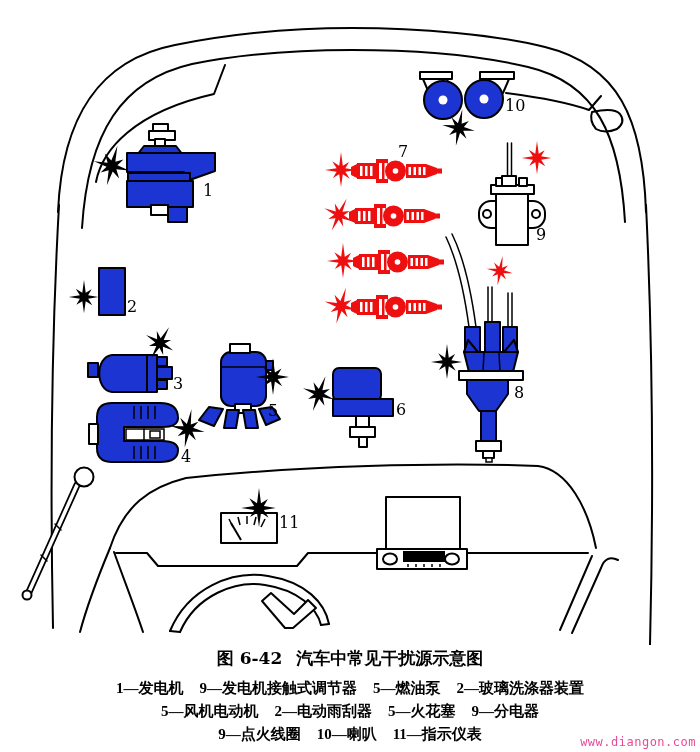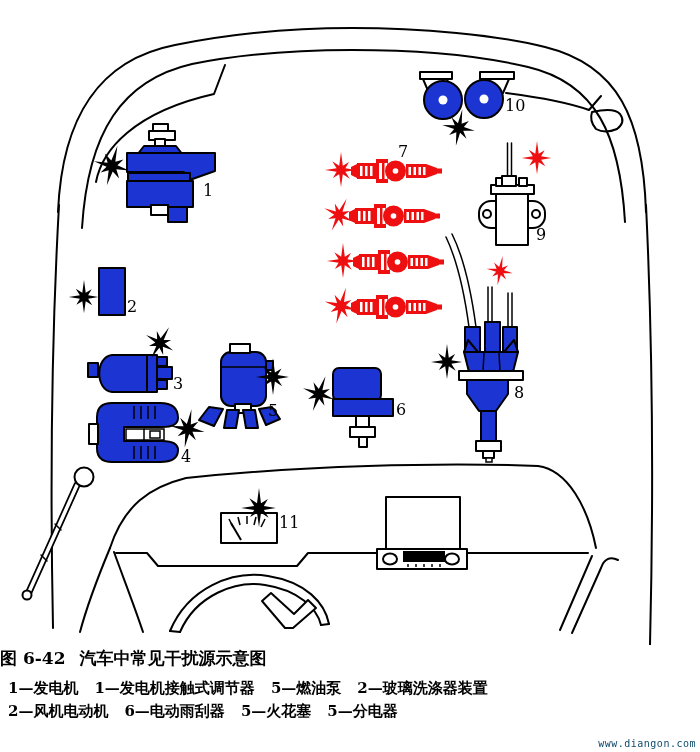--- a/index.html
+++ b/index.html
@@ -6,28 +6,28 @@
   .page{position:relative;width:700px;height:752px;background:#fff;overflow:hidden;
         font-family:"DejaVu Serif",serif;}
   svg{display:block;}
   .outline{fill:none;stroke:#000;stroke-width:2;stroke-linecap:round;stroke-linejoin:round;}
   .thin{fill:none;stroke:#000;stroke-width:1.5;stroke-linecap:round;}
   .blue{fill:var(--blue);stroke:#000;stroke-width:2;stroke-linejoin:round;}
   .white{fill:#fff;stroke:#000;stroke-width:2;stroke-linejoin:round;}
   .white15{fill:#fff;stroke:#000;stroke-width:1.5;}
   .blk{fill:#000;stroke:none;}
   .num{font:16px "DejaVu Serif",serif;fill:#000;}
-  .caption{position:absolute;left:0;right:0;top:643px;
+  .caption{position:absolute;left:0;right:0;top:643px;text-align:center;
            font-weight:bold;color:#000;}
   .title-line{font-size:17px;margin:4px 0 7px 0;}
   .title-line .fig-label{margin-right:14px;}
   .legend-row{font-size:15px;line-height:23px;}
-  .legend-item{margin:0 8px;}
+  .legend-item{margin:0 8px;font-family:Liberation Serif, serif;}
   .watermark{position:absolute;right:4px;bottom:3px;font-family:"DejaVu Sans Mono",monospace;
-             font-size:10px;font-weight:normal;color:#0c4a6e;letter-spacing:.5px;}
+             font-size:12px;font-weight:normal;color:#ec4899;letter-spacing:.5px;}
 </style>
 </head>
 <body>
 
 <div class="page">
 
 <svg width="700" height="645" viewBox="0 0 700 645">
   <defs>
 
     <polygon id="star8" points="16,0 4.6,1.9 9.2,9.2 1.9,4.6 0,18 -1.9,4.6 -8.5,8.5 -4.6,1.9 -17,0 -4.6,-1.9 -9.2,-9.2 -1.9,-4.6 0,-19 1.9,-4.6 8.5,-8.5 4.6,-1.9"></polygon>
@@ -265,20 +265,21 @@
     <text class="num" x="505" y="111">10</text>
     <text class="num" x="279" y="528">11</text>
   </g>
 </svg>
 
 <div class="caption">
   <div class="title-line">
     <span class="fig-label">图 6-42</span><span>汽车中常见干扰源示意图</span>
   </div>
   <div>
-        <div class="legend-row"><span class="legend-item">1—发电机</span><span class="legend-item">1—发电机接触式调节器</span><span class="legend-item">5—燃油泵</span><span class="legend-item">2—玻璃洗涤器装置</span></div>
-        <div class="legend-row"><span class="legend-item">2—风机电动机</span><span class="legend-item">6—电动雨刮器</span><span class="legend-item">5—火花塞</span><span class="legend-item">5—分电器</span></div>
+        <div class="legend-row"><span class="legend-item">1—发电机</span><span class="legend-item">9—发电机接触式调节器</span><span class="legend-item">5—燃油泵</span><span class="legend-item">2—玻璃洗涤器装置</span></div>
+        <div class="legend-row"><span class="legend-item">5—风机电动机</span><span class="legend-item">2—电动雨刮器</span><span class="legend-item">5—火花塞</span><span class="legend-item">9—分电器</span></div>
+        <div class="legend-row"><span class="legend-item">9—点火线圈</span><span class="legend-item">10—喇叭</span><span class="legend-item">11—指示仪表</span></div>
       </div>
 </div>
 
 <span class="watermark">www.diangon.com</span>
 
 </div>
 
 </body></html>

